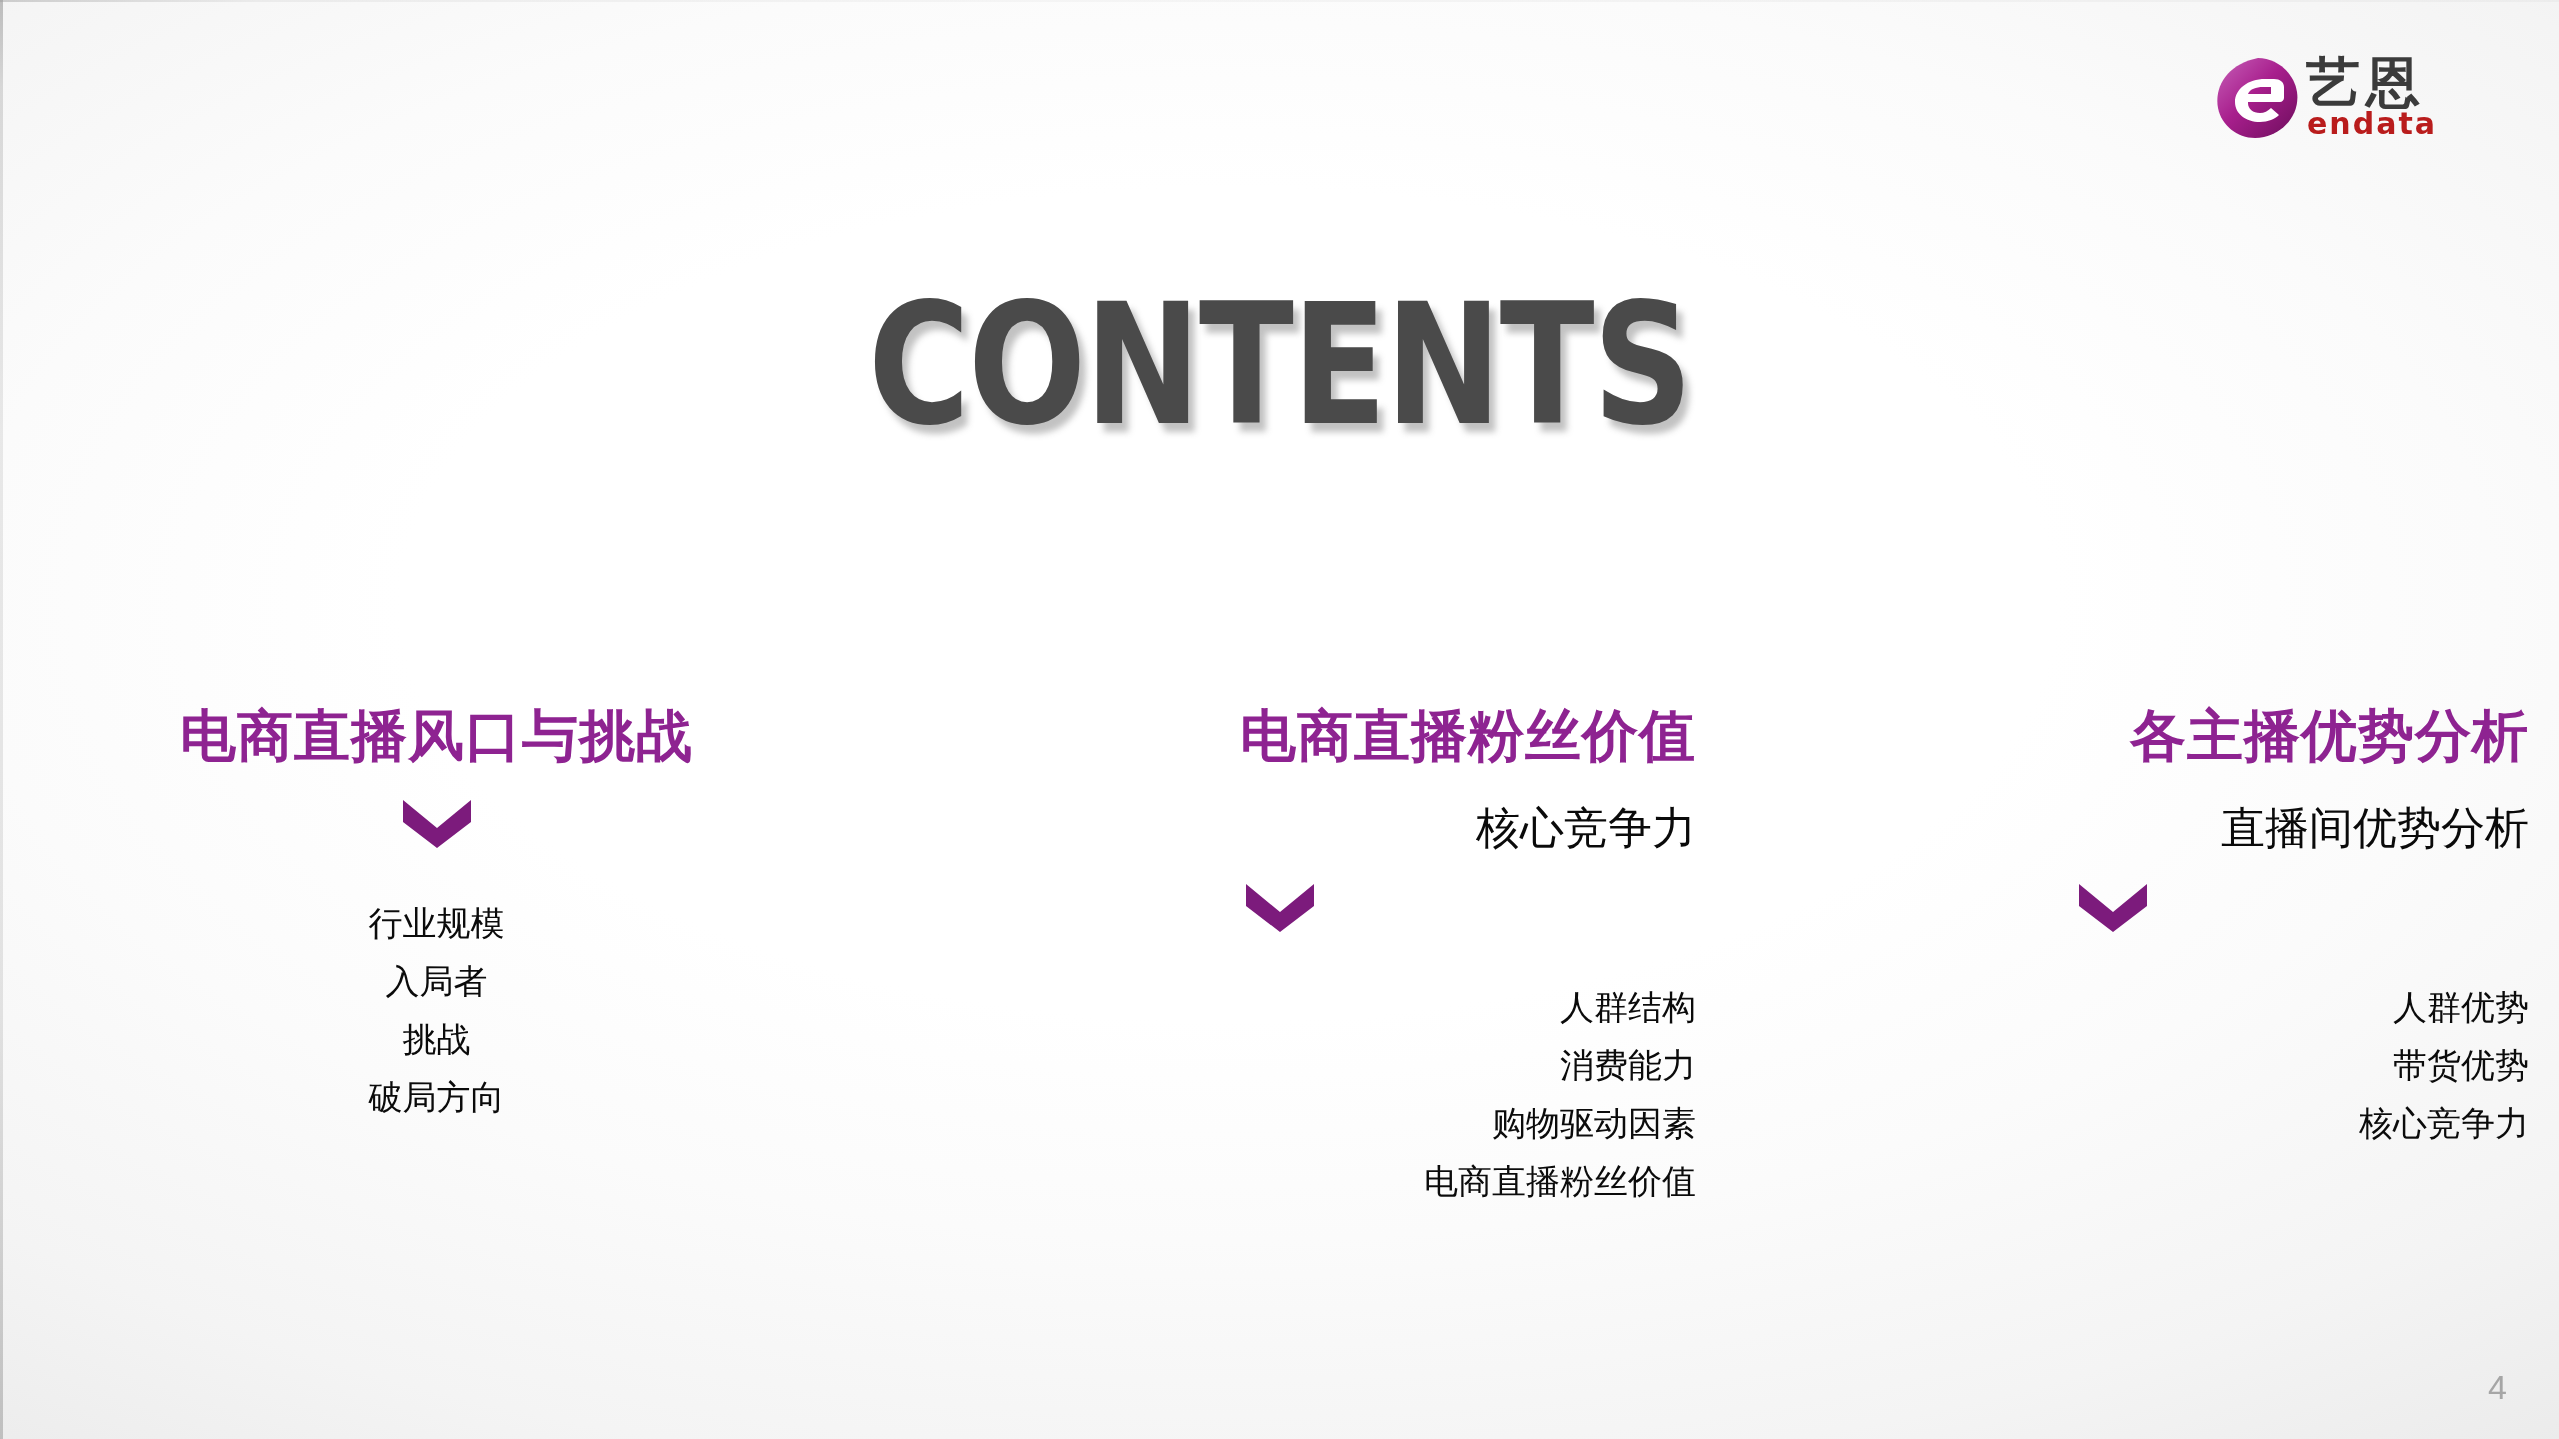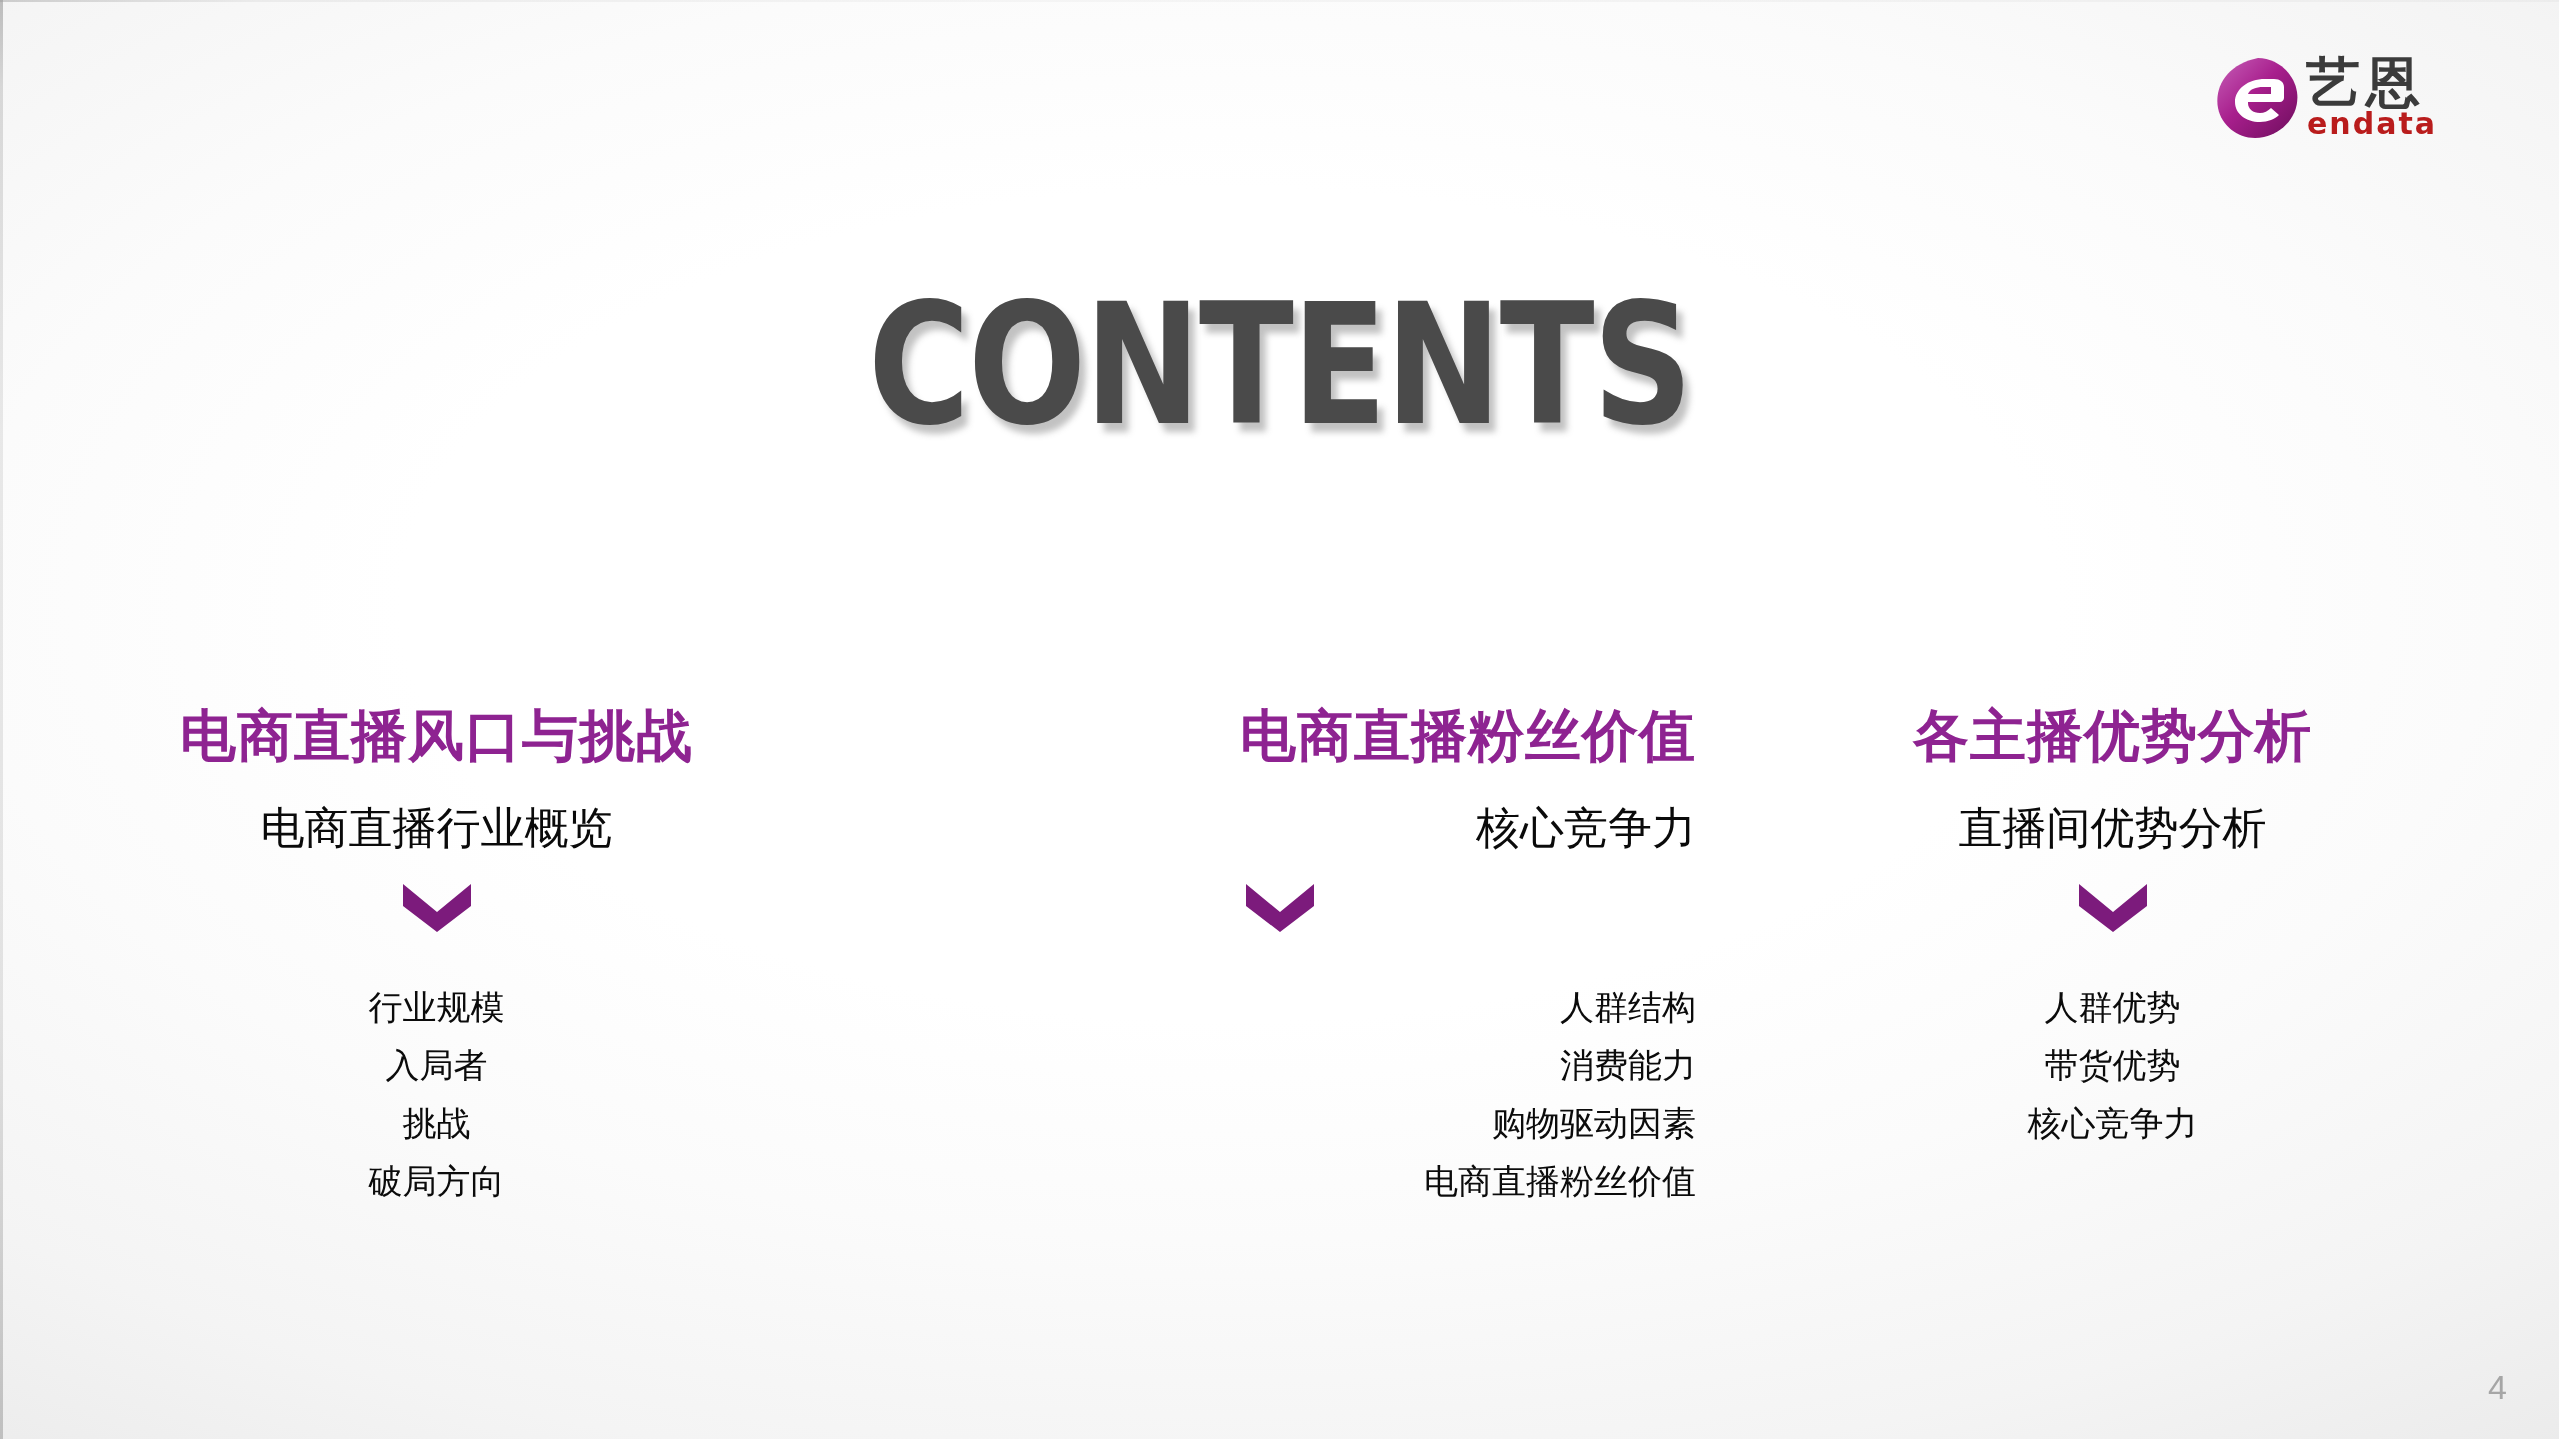--- a/index.html
+++ b/index.html
@@ -66,21 +66,21 @@
   }
 
   
   .columns {
     position:absolute; left:0; top:700px; width:2559px;
     display:flex;
   }
   .col { flex:1 1 0; text-align:center; }
   .col-1 { padding-left:20px; }
   .col-2 { padding-left:10px;text-align:right; }
-  .col-3 { padding-right:30px; }
+  .col-3 { padding-right:30px;text-align:right; }
 
   .col-heading {
     font-family:"DejaVu Sans","Liberation Sans",sans-serif;
     font-size:56px; font-weight:700;
     color:#8E2391;
     line-height:72px;
     letter-spacing:1px;
     white-space:nowrap;
   }
   .col-sub {
@@ -139,21 +139,20 @@
     <div class="logo-en">endata</div>
   </div>
 </div>
 
 <div class="contents-title">CONTENTS</div>
 
 <div class="columns">
 
   <div class="col col-1">
     <div class="col-heading">电商直播风口与挑战</div>
-    <div class="col-sub">电商直播行业概览</div>
     <div class="chev-wrap">
       <svg class="chev" viewBox="0 0 80 52">
         <polygon points="6,2 40,30 74,2 74,24 40,50 6,24" fill="#7C1B7C"></polygon>
       </svg>
     </div>
     <div class="col-items">
       <div class="col-item">行业规模</div>
       <div class="col-item">入局者</div>
       <div class="col-item">挑战</div>
       <div class="col-item">破局方向</div>

